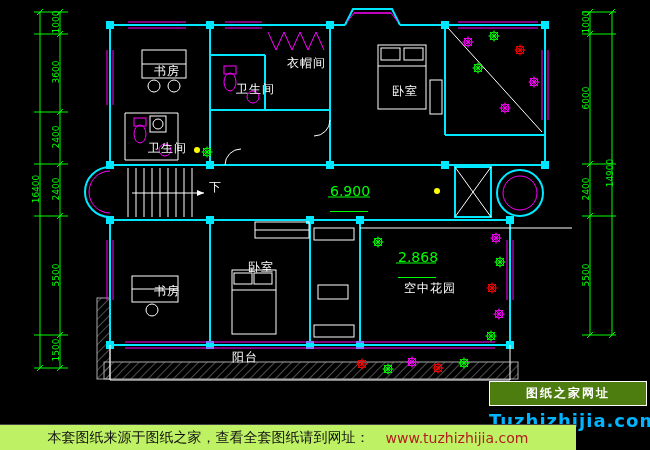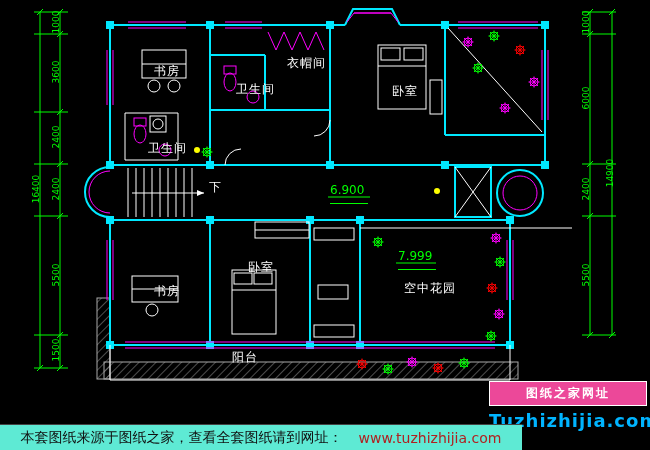--- a/index.html
+++ b/index.html
@@ -3,27 +3,27 @@
 <meta charset="utf-8">
 <style>
   * { margin:0; padding:0; box-sizing:border-box; }
   html,body { background:#333; }
   body { font-family:"DejaVu Sans","Liberation Sans",sans-serif; }
   .screen { position:relative; width:650px; height:450px; background:#000; overflow:hidden; }
   .plan-layer { position:absolute; top:0; left:0; }
   .lbl { position:absolute; color:#fff; font-size:12px; line-height:10px; white-space:nowrap; letter-spacing:1px; }
   .dim { position:absolute; color:#00ff00; font-size:9px; width:44px; text-align:center;
          transform:rotate(-90deg); transform-origin:center; white-space:nowrap; }
-  .elev { position:absolute; color:#00ff00; font-size:12px; width:38px; text-align:left;
-          border-bottom:1px solid #00ff00; padding-bottom:6px; }
+  .elev { position:absolute; color:#00ff00; font-size:14px; width:38px; text-align:center;
+          border-bottom:1px solid #00ff00; padding-bottom:12px; }
   .watermark { position:absolute; right:3px; top:381px; width:158px; text-align:center; }
   .wm-box { border:1px solid #ffffff; color:#ffffff; font-size:12px; font-weight:bold;
-            padding:3px 0; letter-spacing:2px; background:#ec4899; }
+            padding:3px 0; letter-spacing:2px; background:#4d7c0f; }
   .wm-site { font-size:18px; font-weight:bold; margin-top:4px; letter-spacing:1px; }
-  .footer { position:absolute; left:0; bottom:0; width:522px; height:26px; background:#5eead4;
+  .footer { position:absolute; left:0; bottom:0; width:576px; height:26px; background:#bef264;
             display:flex; align-items:center; justify-content:center; font-size:14px; color:#111;
             border-top:1px solid #444; }
   .footer .url { color:#b02020; margin-left:16px; }
 </style>
 </head>
 <body>
 
 <div class="screen">
 
   <svg class="plan-layer" width="650" height="424" viewBox="0 0 650 424">
@@ -207,21 +207,21 @@
   <div class="lbl" style="left:287px; top:58px;">衣帽间</div>
   <div class="lbl" style="left:392px; top:86px;">卧室</div>
   <div class="lbl" style="left:148px; top:143px;">卫生间</div>
   <div class="lbl" style="left:209px; top:182px;">下</div>
   <div class="lbl" style="left:154px; top:286px;">书房</div>
   <div class="lbl" style="left:248px; top:262px;">卧室</div>
   <div class="lbl" style="left:388px; top:283px;margin-left:16px;">空中花园</div>
   <div class="lbl" style="left:232px; top:352px;">阳台</div>
 
   <div class="elev" style="left:330px; top:183px;">6.900</div>
-  <div class="elev" style="left:398px; top:249px;">7.999</div>
+  <div class="elev" style="left:398px; top:249px;">2.868</div>
 
   <div class="watermark">
     <div class="wm-box">图纸之家网址</div>
     <div class="wm-site" id="wm-site" style="color: rgb(0, 180, 255);">Tuzhizhijia.com</div>
   </div>
 
   <div class="footer">
     <span>本套图纸来源于图纸之家，查看全套图纸请到网址：</span>
     <span class="url">www.tuzhizhijia.com</span>
   </div>

